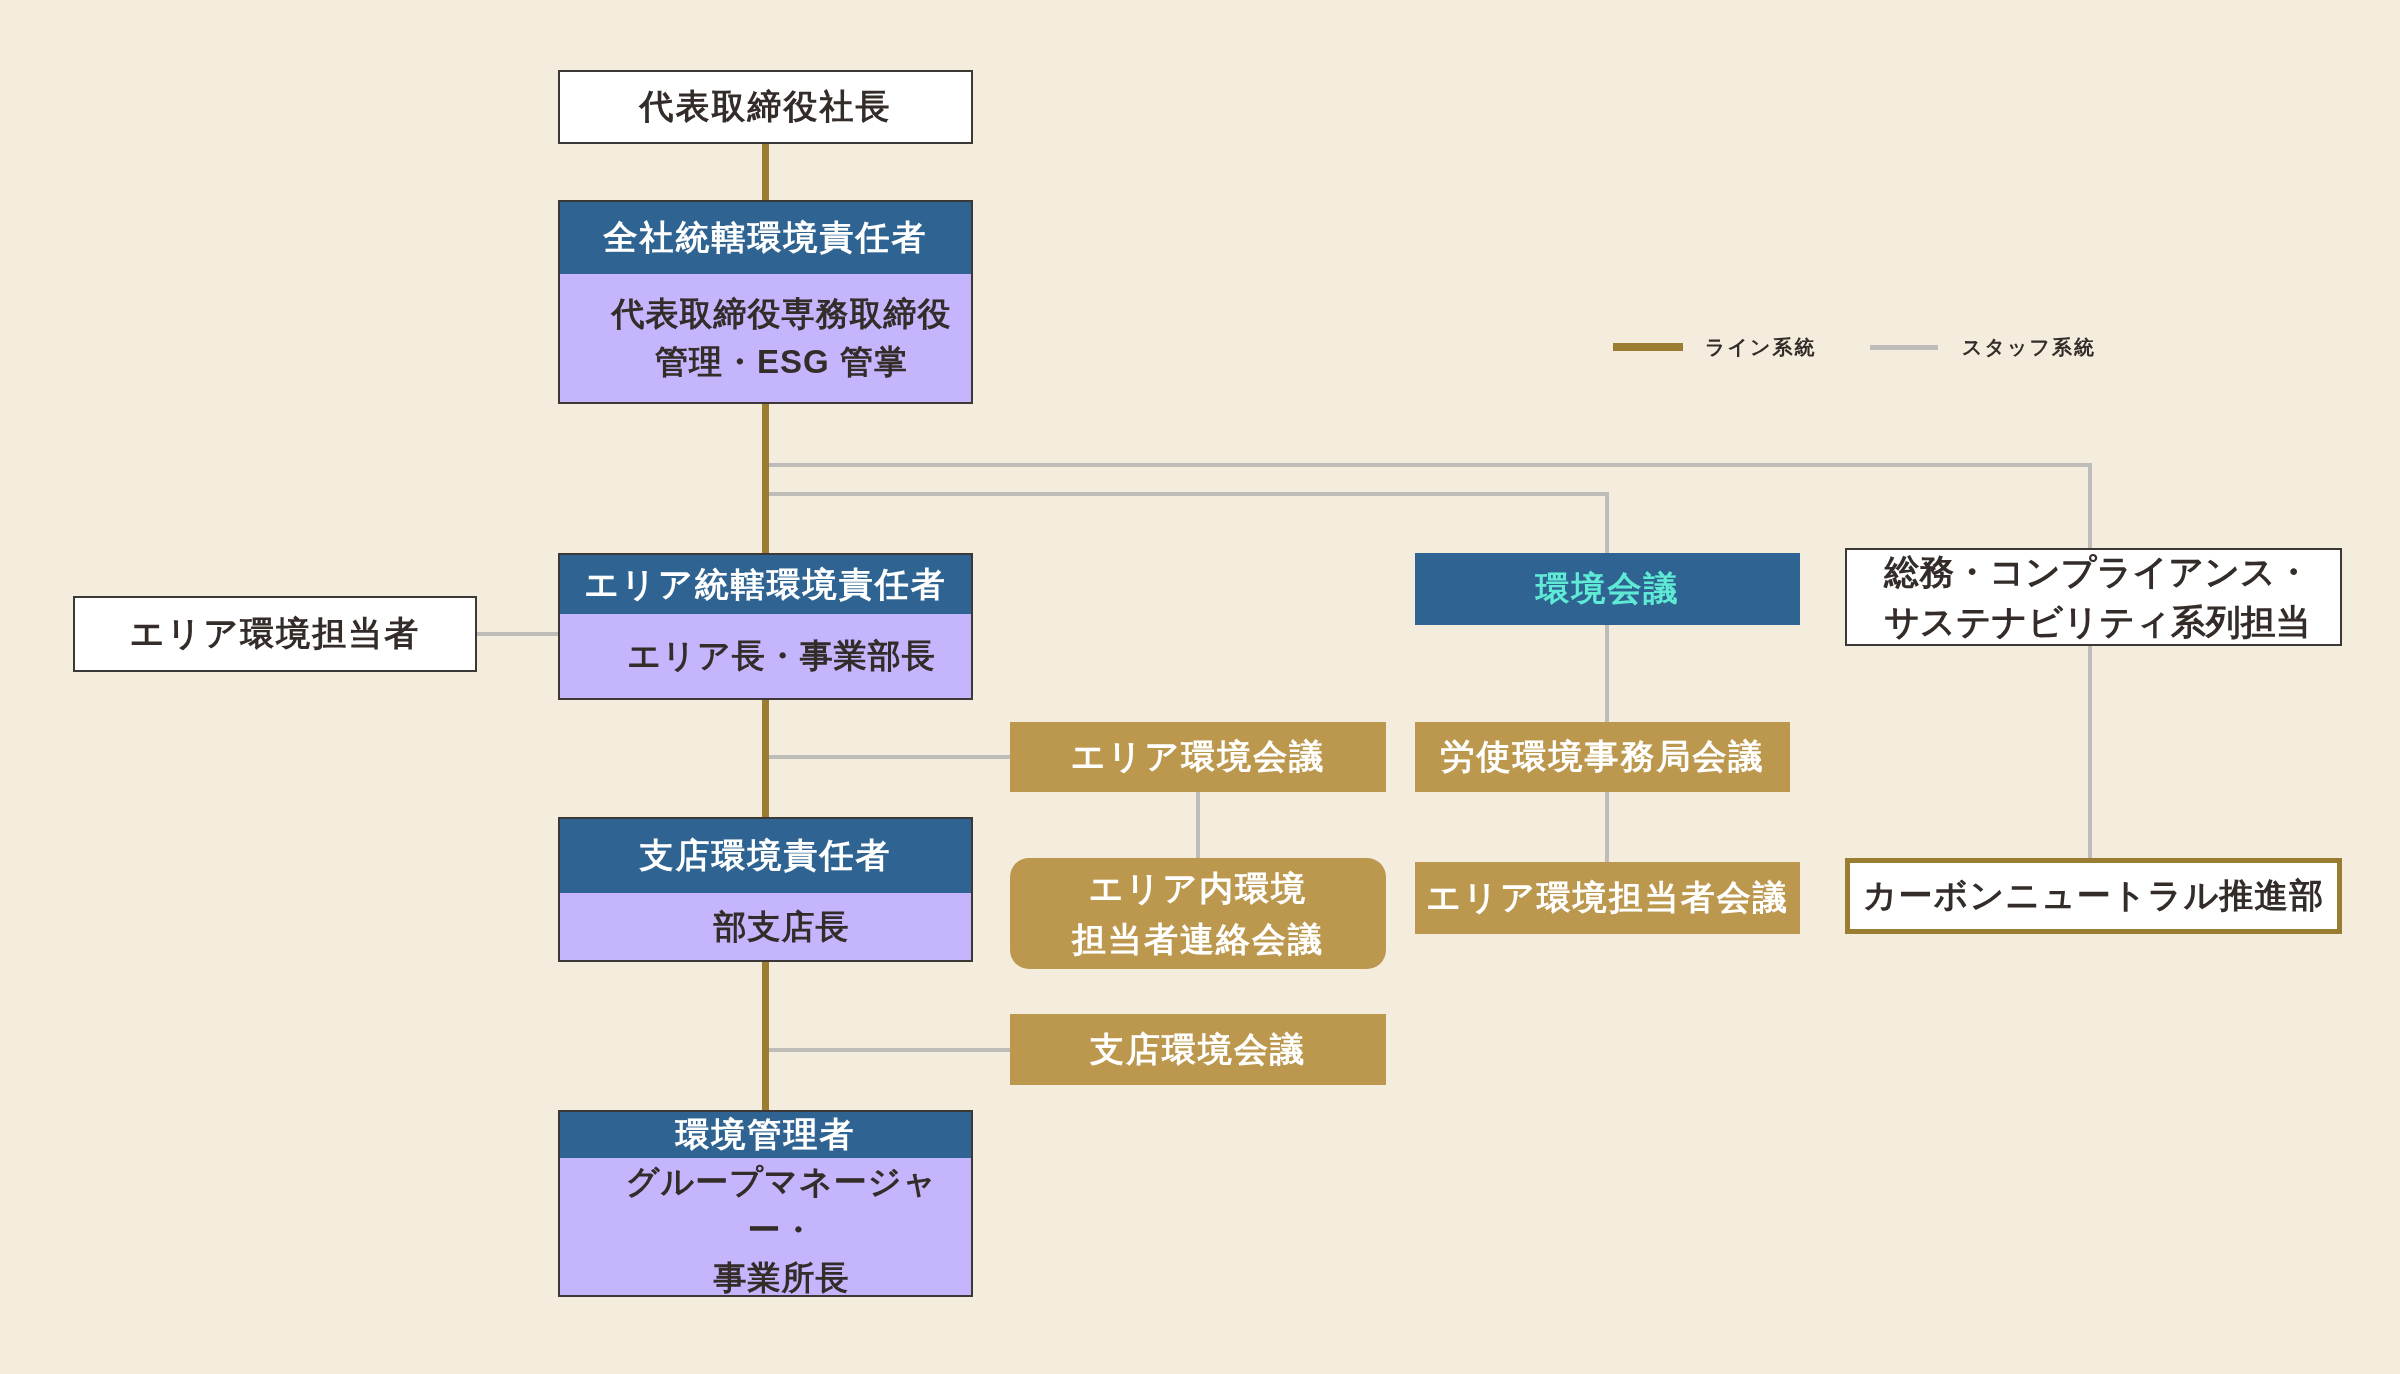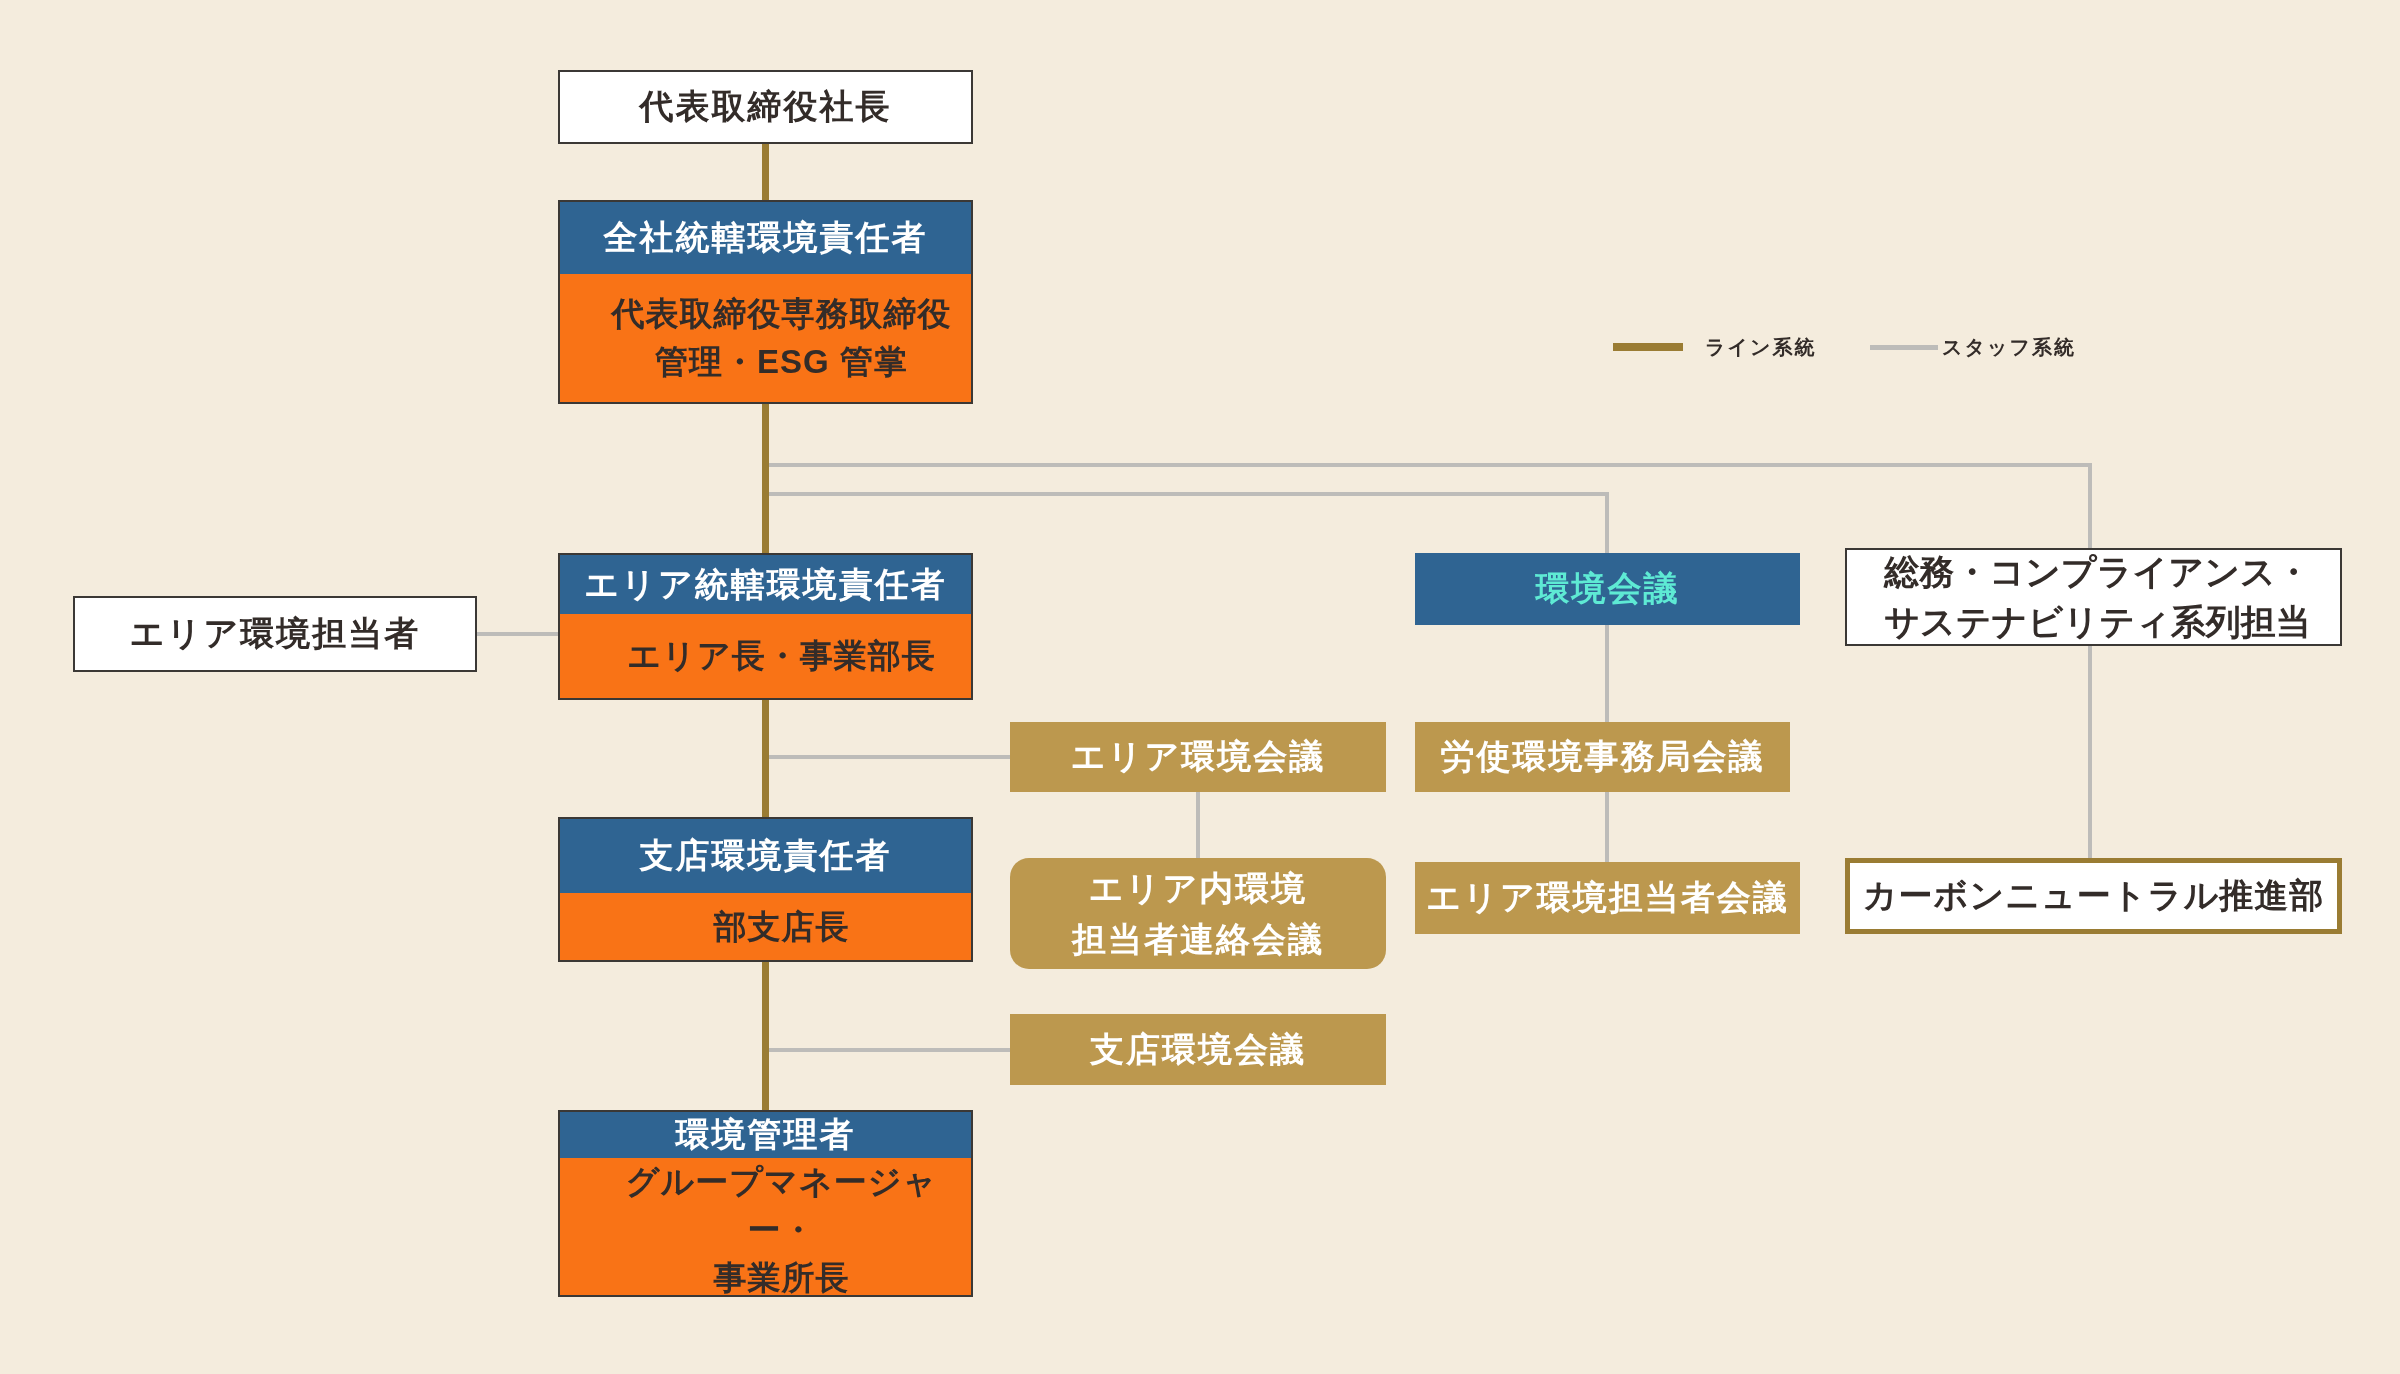--- a/index.html
+++ b/index.html
@@ -39,21 +39,21 @@
   .node { position: absolute; z-index: 5; box-sizing: border-box; }
   .white-box {
     background: #ffffff;
     border: 2px solid var(--border-dark);
     display: flex; align-items: center; justify-content: center;
     text-align: center;
     font-size: 34px; letter-spacing: 2px;
   }
   .white-box.multiline { flex-direction: column; line-height: 1.42; }
   .titled-box {
-    background: #f97316;
+    background: #c4b5fd;
     border: 2px solid var(--border-dark);
     display: flex; flex-direction: column;
   }
   .titled-box .head {
     background: var(--blue); color: #ffffff;
     display: flex; align-items: center; justify-content: center;
     font-size: 34px; letter-spacing: 2px;
   }
   .titled-box .body {
     flex: 1;
@@ -105,21 +105,21 @@
   <div class="vline" style="left:2088px; top:646px; height:212px;"></div>
 
   <div class="gold-line" style="left:762px; top:144px; height:966px;"></div>
 
   <div class="legend-item" style="left:1613px; top:330px; height:34px;">
     <span class="legend-swatch" style="width:70px; height:8px; background:var(--line-gold);"></span>
     <span class="legend-label" style="margin-left:22px;">ライン系統</span>
   </div>
   <div class="legend-item" style="left:1870px; top:330px; height:34px;">
     <span class="legend-swatch" style="width:68px; height:5px; background:var(--line-gray);"></span>
-    <span class="legend-label" style="margin-left:4px;">スタッフ系統</span>
+    <span class="legend-label" style="margin-left:24px;">スタッフ系統</span>
   </div>
 
   <div class="node white-box" style="left:558px; top:70px; width:415px; height:74px;">
     <span>代表取締役社長</span>
   </div>
 
   <div class="node titled-box" style="left:558px; top:200px; width:415px; height:204px;">
     <div class="head" style="height:72px;">全社統轄環境責任者</div>
     <div class="body">
       <span>代表取締役専務取締役</span>

